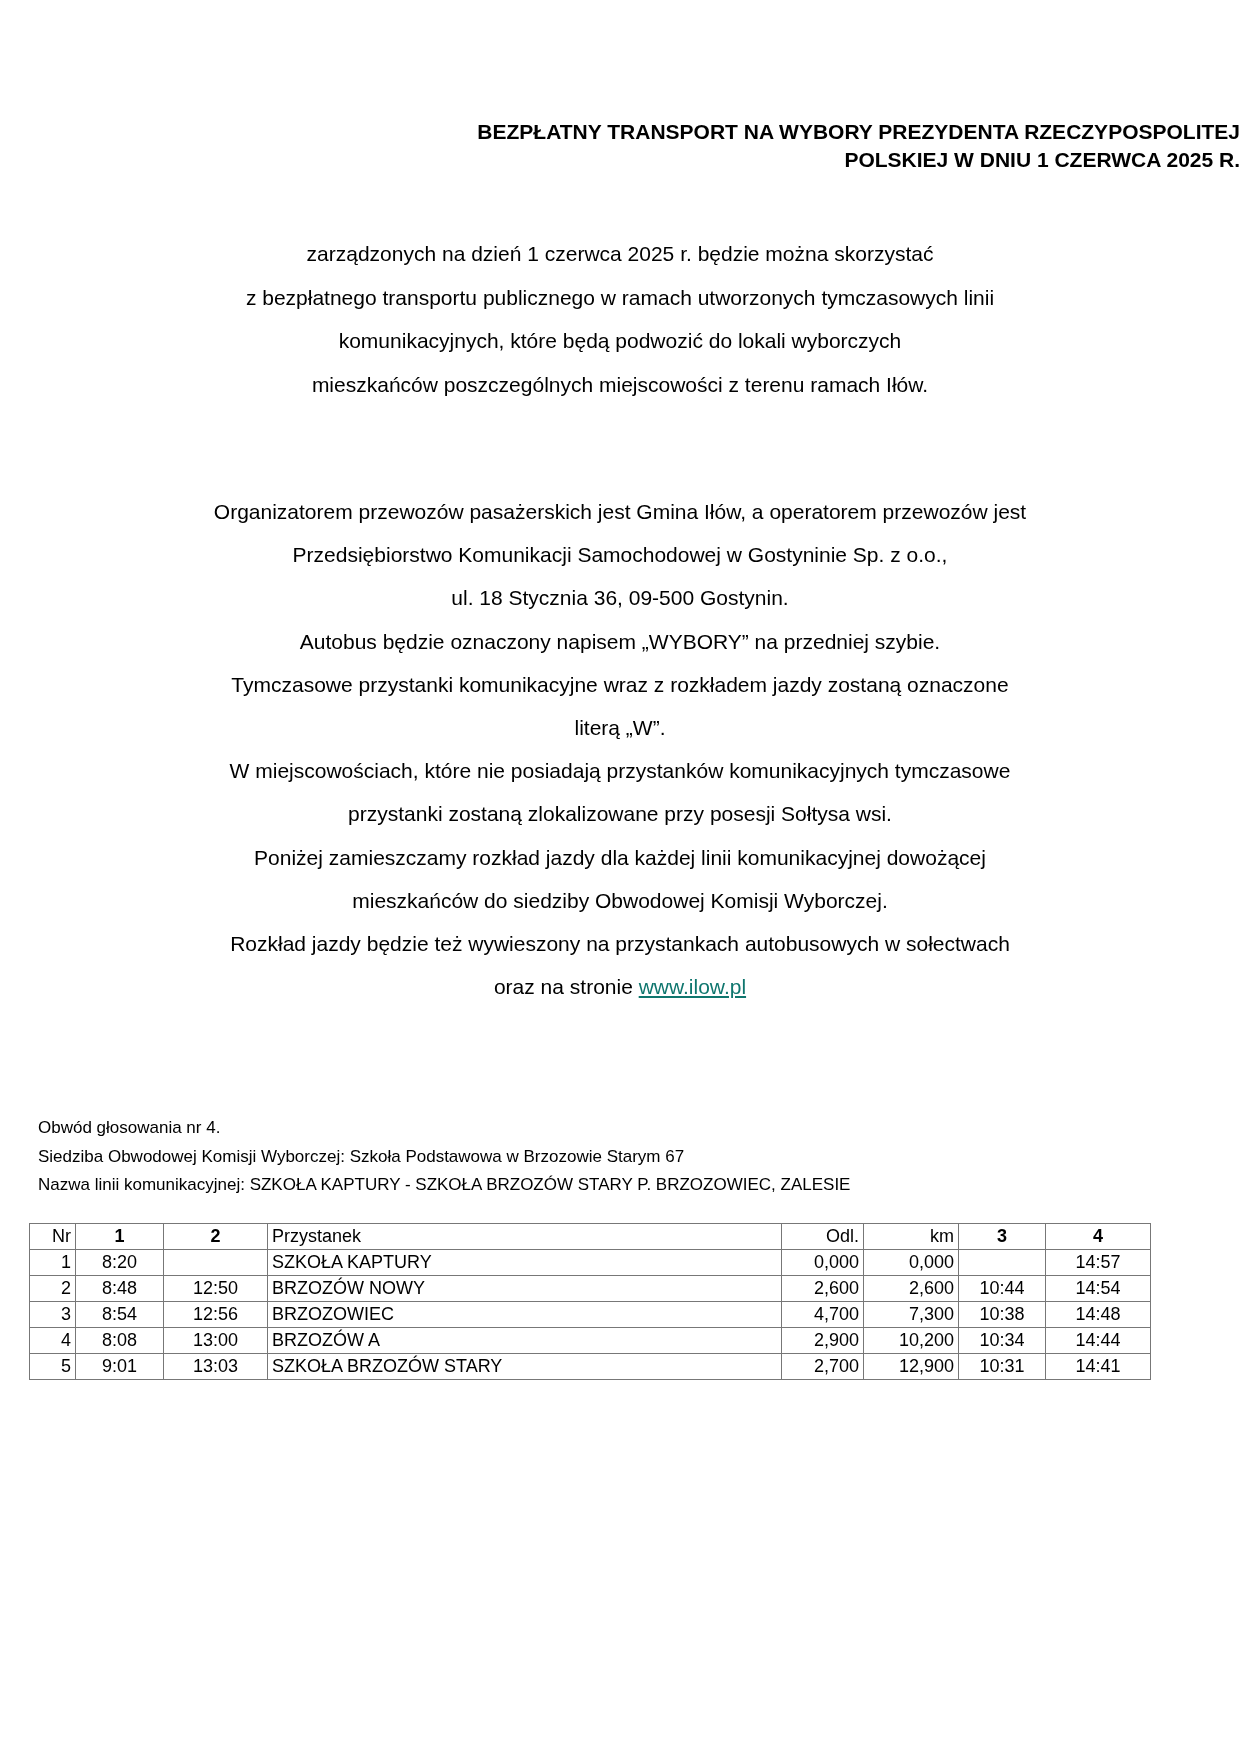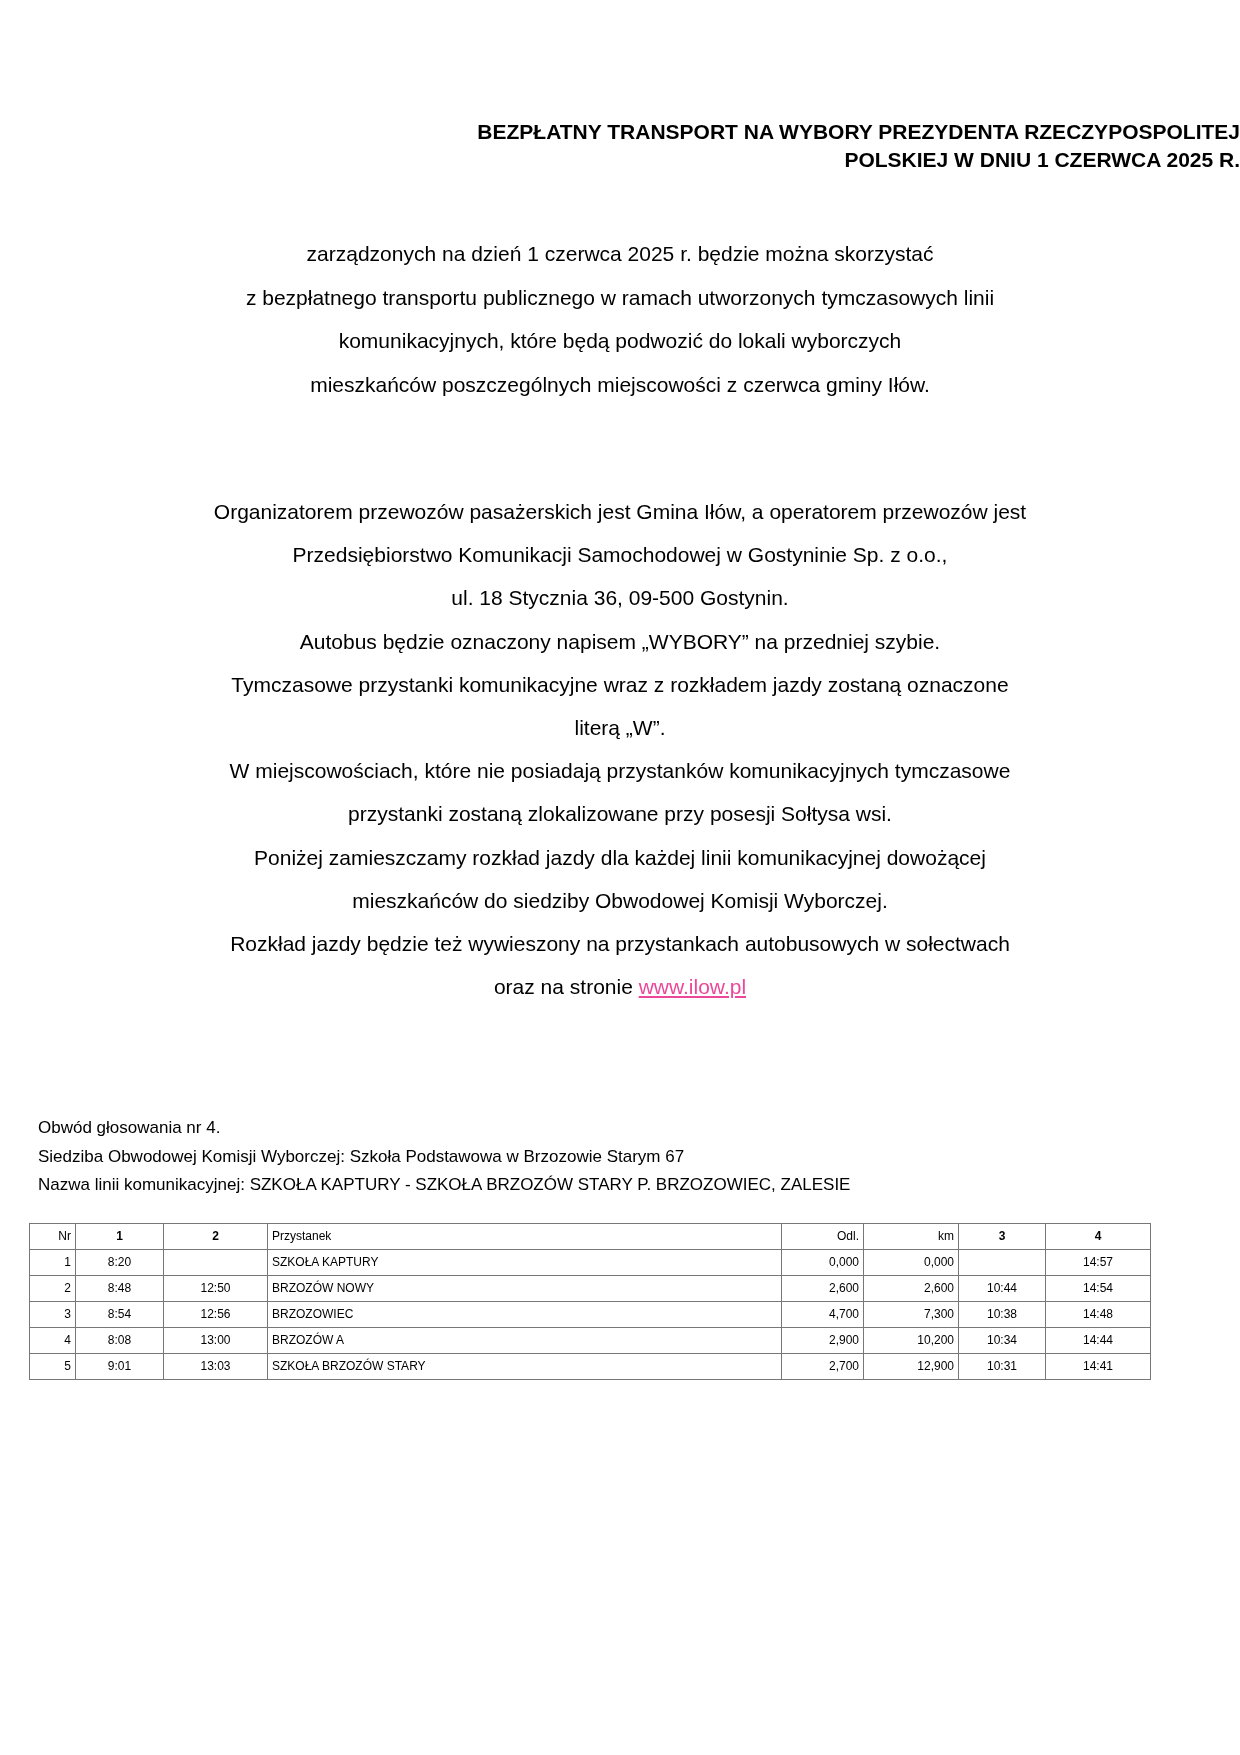--- a/index.html
+++ b/index.html
@@ -13,28 +13,28 @@
   }
   .intro {
     position: absolute; left: 0; top: 232px; width: 1240px;
     text-align: center; font-size: 21px; line-height: 43.5px;
   }
   .org {
     position: absolute; left: 0; top: 490px; width: 1240px;
     text-align: center; font-size: 21px; line-height: 43.2px;
   }
   .org .bold { font-weight: normal; }
-  .org a { color: #ec4899; text-decoration: underline; }
+  .org a { color: #0f766e; text-decoration: underline; }
   .meta {
     position: absolute; left: 38px; top: 1114px;
     font-size: 17px; line-height: 28.5px;
   }
   table.schedule {
     position: absolute; left: 29px; top: 1223px;
-    border-collapse: collapse; font-size: 12px; border-radius: 28px;
+    border-collapse: collapse; font-size: 18px; border-radius: 28px;
   }
   table.schedule td, table.schedule th {
     border: 1.5px solid #777; padding: 0 4px; height: 25px; line-height: 25px;
     white-space: nowrap;
   }
   table.schedule th { font-weight: normal; }
   .c-nr { width: 37px; text-align: right; }
   .c-t1 { width: 79px; text-align: center; }
   .c-t2 { width: 95px; text-align: center; }
   .c-stop { width: 505px; text-align: left; }
@@ -49,21 +49,21 @@
 
 <div class="title">
   <div>BEZPŁATNY TRANSPORT NA WYBORY PREZYDENTA RZECZYPOSPOLITEJ</div>
   <div>POLSKIEJ W DNIU 1 CZERWCA 2025 R.</div>
 </div>
 
 <div class="intro">
   <div>zarządzonych na dzień 1 czerwca 2025 r. będzie można skorzystać</div>
   <div>z bezpłatnego transportu publicznego w ramach utworzonych tymczasowych linii</div>
   <div>komunikacyjnych, które będą podwozić do lokali wyborczych</div>
-  <div>mieszkańców  poszczególnych miejscowości z czerwca gminy Iłów.</div>
+  <div>mieszkańców  poszczególnych miejscowości z terenu ramach Iłów.</div>
 </div>
 
 <div class="org">
   <div>Organizatorem przewozów pasażerskich jest Gmina Iłów, a operatorem przewozów jest</div>
   <div class="bold">Przedsiębiorstwo Komunikacji Samochodowej w Gostyninie Sp. z o.o.,</div>
   <div class="bold">ul. 18 Stycznia 36, 09-500 Gostynin.</div>
   <div>Autobus będzie oznaczony napisem „WYBORY” na przedniej szybie.</div>
   <div>Tymczasowe przystanki komunikacyjne wraz z rozkładem jazdy zostaną oznaczone</div>
   <div>literą „W”.</div>
   <div>W miejscowościach, które nie posiadają przystanków komunikacyjnych tymczasowe</div>

